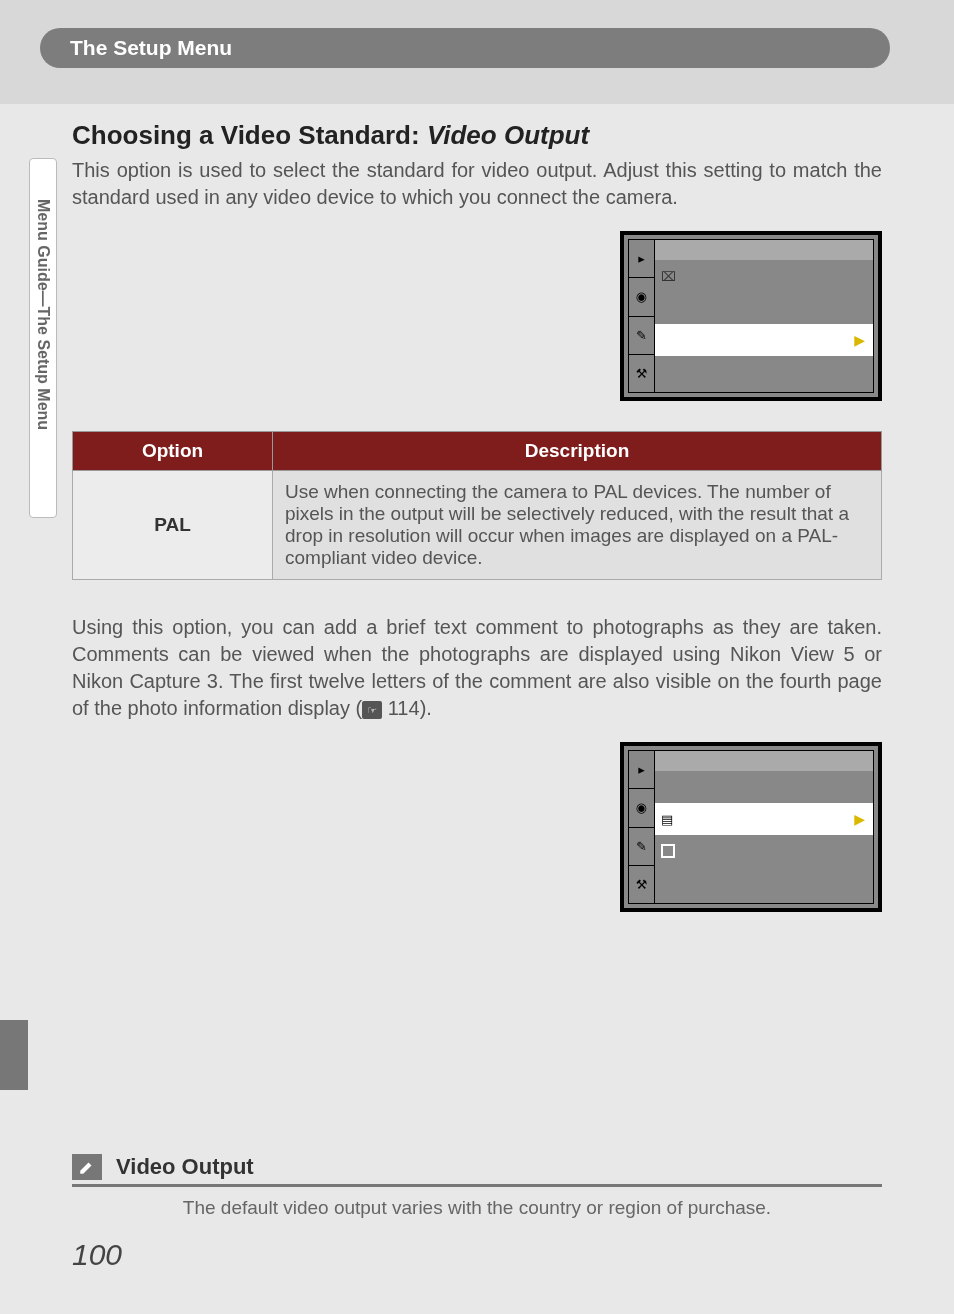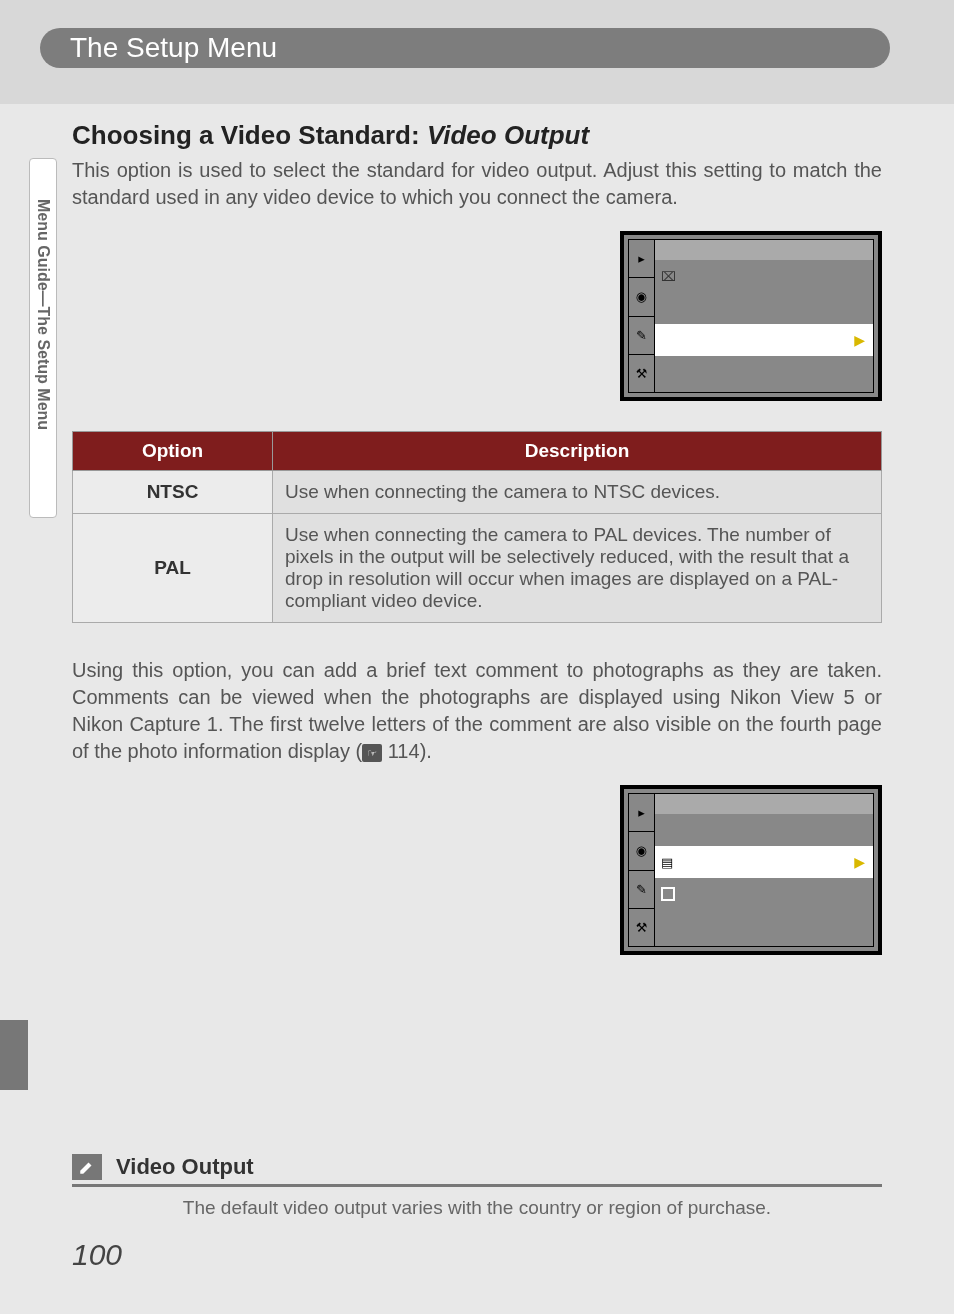--- a/index.html
+++ b/index.html
@@ -15,21 +15,21 @@
   .top-bar {
     position: absolute;
     left: 40px; top: 28px;
     width: 850px; height: 40px;
     background: #7d7d7d;
     border-radius: 20px;
     display: flex;
     align-items: center;
     padding-left: 30px;
   }
-  .top-bar-text { color: #fff; font-weight: 400; font-size: 28px; }
+  .top-bar-text { color: #fff; font-weight: 700; font-size: 21px; }
   .grey-band {
     position: absolute;
     left: 0; top: 0; width: 100%; height: 104px;
     background: #d8d8d8;
     z-index: -1;
   }
   .side-tab {
     position: absolute;
     left: 29px; top: 158px;
     width: 28px; height: 360px;
@@ -224,34 +224,30 @@
 
   <table class="options">
     <thead>
       <tr>
         <th>Option</th>
         <th>Description</th>
       </tr>
     </thead>
     <tbody>
       <tr>
-        <td class="opt">NTSC</td>
-        <td>Use when connecting the camera to NTSC devices.</td>
-      </tr>
-      <tr>
         <td class="opt">PAL</td>
         <td>Use when connecting the camera to PAL devices.  The number of pixels in the output will be selectively reduced, with the result that a drop in resolution will occur when images are displayed on a PAL-compliant video device.</td>
       </tr>
     </tbody>
   </table>
 
   <div class="section2">
     <div class="intro-row">
       <p class="intro-text">
-        <span>Using this option, you can add a brief text comment to photographs as they are taken.  Comments can be viewed when the photographs are displayed using Nikon View 5 or Nikon Capture 1.  The first twelve letters of the comment are also visible on the fourth page of the photo information display (</span><span class="ref-icon">☞</span> <span>114</span><span>).</span>
+        <span>Using this option, you can add a brief text comment to photographs as they are taken.  Comments can be viewed when the photographs are displayed using Nikon View 5 or Nikon Capture 3.  The first twelve letters of the comment are also visible on the fourth page of the photo information display (</span><span class="ref-icon">☞</span> <span>114</span><span>).</span>
       </p>
       <div class="screen">
         <div class="screen-inner">
           <div class="tab-col">
             <div>▸</div>
             <div>◉</div>
             <div>✎</div>
             <div>⚒</div>
           </div>
           <div class="menu-area">

